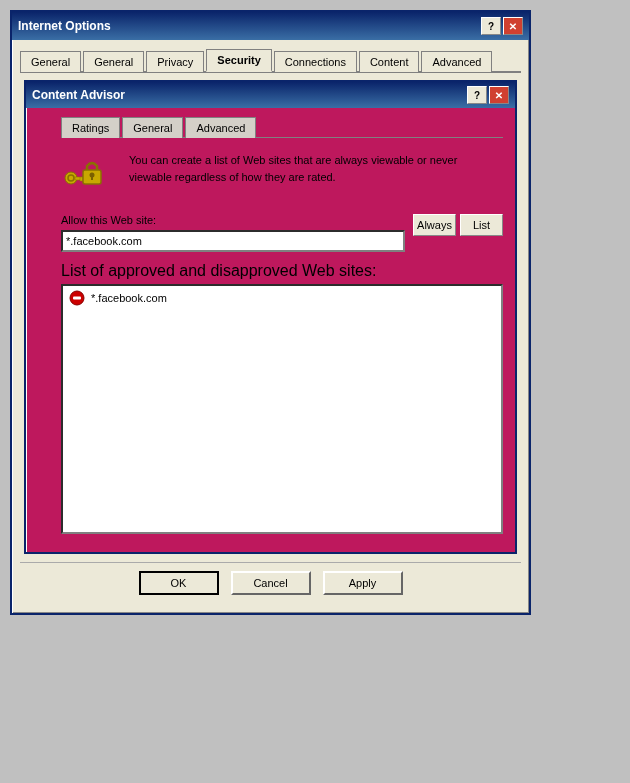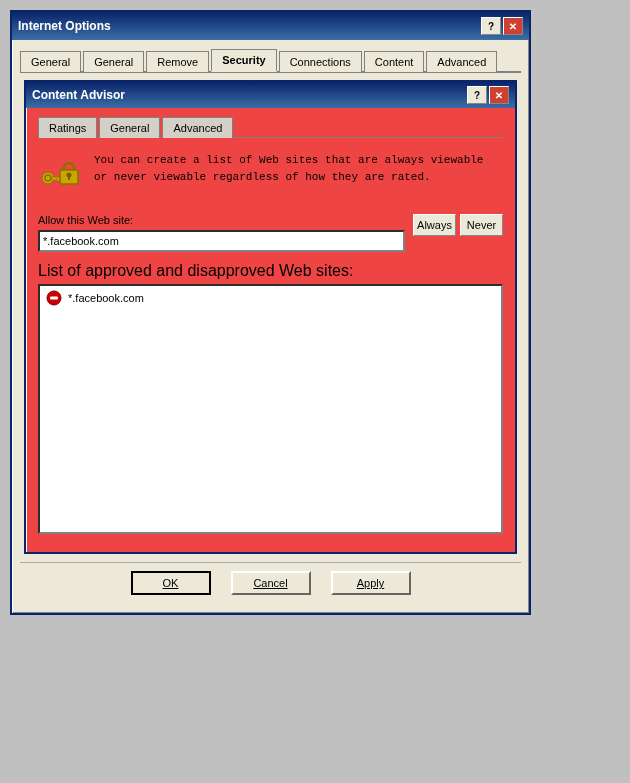--- a/index.html
+++ b/index.html
@@ -85,21 +85,21 @@
     }
     .tab.active {
       background: #ece9d8;
       border-bottom: 2px solid #ece9d8;
       font-weight: bold;
       z-index: 2;
     }
 
     
     .inner-dialog {
-      background: #ef4444;
+      background: #be185d;
       border: 2px solid #0a246a;
       margin: 8px 4px 8px 4px;
       box-shadow: 1px 1px 0 #fff inset;
     }
 
     .inner-title-bar {
       background: linear-gradient(to bottom, #0a246a 0%, #3a6ea5 100%);
       height: 26px;
       display: flex;
       align-items: center;
@@ -111,20 +111,21 @@
       font-size: 12px;
       font-weight: bold;
     }
     .inner-title-buttons {
       display: flex;
       gap: 2px;
     }
 
     .inner-content {
       padding: 8px 12px;
+      margin-left: 23px;
     }
 
     
     .inner-tabs-row {
       display: flex;
       align-items: flex-end;
       border-bottom: 1px solid #808080;
       margin-bottom: 10px;
     }
     .inner-tab {
@@ -142,24 +143,23 @@
       background: #ece9d8;
       border-bottom: 2px solid #ece9d8;
       z-index: 2;
       font-weight: bold;
     }
 
     
     .info-row {
       display: flex;
       align-items: flex-start;
-      gap: 12px;
+      gap: 24px;
       margin-bottom: 14px;
       padding: 4px 0;
-      font-family: Liberation Mono, monospace;
     }
     .lock-icon {
       width: 44px;
       height: 44px;
       flex-shrink: 0;
     }
     .info-text {
       font-size: 11px;
       line-height: 1.5;
       color: #000;
@@ -231,25 +231,24 @@
       text-align: center;
     }
     .win-btn:disabled, .win-btn.disabled {
       color: #999;
     }
 
     
     .bottom-bar {
       display: flex;
       justify-content: center;
-      gap: 20px;
+      gap: 12px;
       padding: 8px 8px 10px 8px;
       border-top: 1px solid #aaa;
       margin-top: 6px;
-      text-decoration: underline;
     }
     .bottom-btn {
       padding: 4px 0;
       width: 80px;
       background: #ece9d8;
       border: 2px solid;
       border-top-color: #fff;
       border-left-color: #fff;
       border-bottom-color: #666;
       border-right-color: #666;
@@ -277,21 +276,21 @@
     <div class="title-bar-buttons">
       <div class="title-btn">?</div>
       <div class="title-btn close-btn">✕</div>
     </div>
   </div>
 
   <div class="window-content">
     <div class="tabs-row">
       <div class="tab">General</div>
       <div class="tab">General</div>
-      <div class="tab">Remove</div>
+      <div class="tab">Privacy</div>
       <div class="tab active">Security</div>
       <div class="tab">Connections</div>
       <div class="tab">Content</div>
       <div class="tab">Advanced</div>
     </div>
 
     <div class="inner-dialog">
       <div class="inner-title-bar">
         <span class="inner-title-text">Content Advisor</span>
         <div class="inner-title-buttons">
@@ -328,21 +327,21 @@
           <span class="info-text">You can create a list of Web sites that are always viewable or never viewable regardless of how they are rated.</span>
         </div>
 
         <div class="form-section">
           <div class="form-left">
             <div class="label">Allow this Web site:</div>
             <input class="text-input" type="text" value="*.facebook.com" style="">
           </div>
           <div class="form-right">
             <button class="win-btn">Always</button>
-            <button class="win-btn">Never</button>
+            <button class="win-btn">List</button>
           </div>
         </div>
 
         <div class="form-section">
           <div class="form-left">
             <div class="section-label">List of approved and disapproved Web sites:</div>
             <div class="list-box">
               <div class="list-item-row">
 
                 <svg class="blocked-icon" viewBox="0 0 16 16" xmlns="http://www.w3.org/2000/svg">

